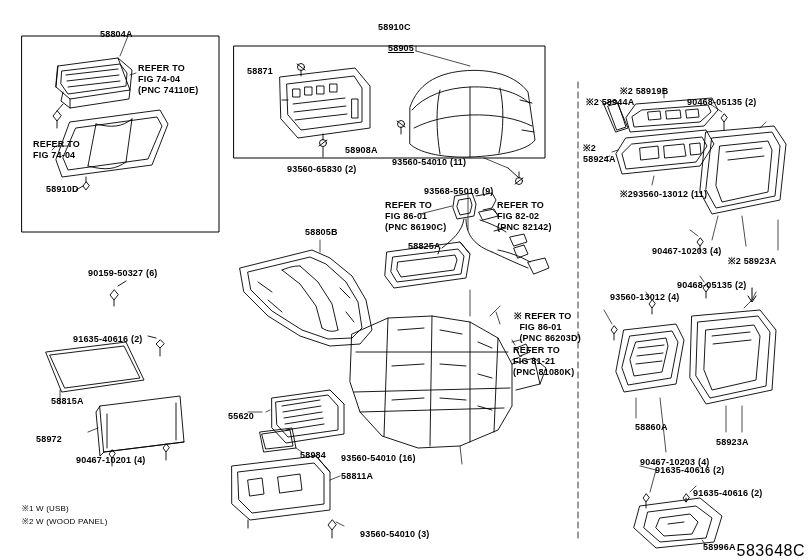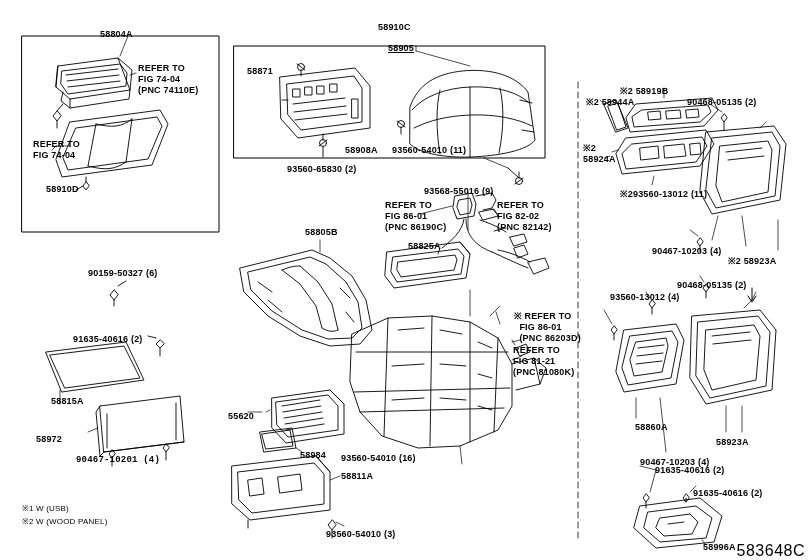--- a/index.html
+++ b/index.html
@@ -329,40 +329,40 @@
 FIG 74-04
 (PNC 74110E)</div>
       <div class="lbl bold" style="left: 33px; top: 139px;">REFER TO
 FIG 74-04</div>
       <div class="lbl bold" style="left: 46px; top: 184px;">58910D</div>
       <div class="lbl bold" style="left: 378px; top: 22px;">58910C</div>
       <div class="lbl bold" style="left: 388px; top: 43px; text-decoration: underline;">58905</div>
       <div class="lbl bold" style="left: 247px; top: 66px;">58871</div>
       <div class="lbl bold" style="left: 345px; top: 145px;">58908A</div>
       <div class="lbl bold" style="left: 287px; top: 164px;">93560-65830 (2)</div>
-      <div class="lbl bold" style="left: 392px; top: 145px;">93560-54010 (11)</div>
+      <div class="lbl bold" style="left: 392px; top: 157px;">93560-54010 (11)</div>
       <div class="lbl bold" style="left: 424px; top: 186px;">93568-55016 (9)</div>
       <div class="lbl bold" style="left: 385px; top: 200px;">REFER TO
 FIG 86-01
 (PNC 86190C)</div>
       <div class="lbl bold" style="left: 497px; top: 200px;">REFER TO
 FIG 82-02
 (PNC 82142)</div>
       <div class="lbl bold" style="left: 408px; top: 241px;">58825A</div>
       <div class="lbl bold" style="left: 305px; top: 227px;">58805B</div>
       <div class="lbl bold" style="left: 88px; top: 268px;">90159-50327 (6)</div>
       <div class="lbl bold" style="left: 73px; top: 334px;">91635-40616 (2)</div>
       <div class="lbl bold" style="left: 51px; top: 396px;">58815A</div>
       <div class="lbl bold" style="left: 36px; top: 434px;">58972</div>
-      <div class="lbl bold" style="left: 76px; top: 455px; font-family: Liberation Mono, monospace;">90467-10201 (4)</div>
+      <div class="lbl bold" style="left: 76px; top: 455px;">90467-10201 (4)</div>
       <div class="lbl bold" style="left: 228px; top: 411px;">55620</div>
       <div class="lbl bold" style="left: 277px; top: 450px; padding-left: 23px;">58984</div>
       <div class="lbl bold" style="left: 341px; top: 453px;">93560-54010 (16)</div>
       <div class="lbl bold" style="left: 341px; top: 471px;">58811A</div>
-      <div class="lbl bold" style="left: 326px; top: 529px;">93560-54010 (3)</div>
+      <div class="lbl bold" style="left: 360px; top: 529px;">93560-54010 (3)</div>
       <div class="lbl bold" style="left: 470px; top: 311px; margin-left: 44px;">※ REFER TO
   FIG 86-01
   (PNC 86203D)</div>
       <div class="lbl bold" style="left: 513px; top: 345px;">REFER TO
 FIG 81-21
 (PNC 81080K)</div>
       <div class="lbl bold" style="left: 620px; top: 86px;">※2 58919B</div>
       <div class="lbl bold" style="left: 586px; top: 97px;">※2 58944A</div>
       <div class="lbl bold" style="left: 687px; top: 97px;">90468-05135 (2)</div>
       <div class="lbl bold" style="left: 583px; top: 143px;">※2

